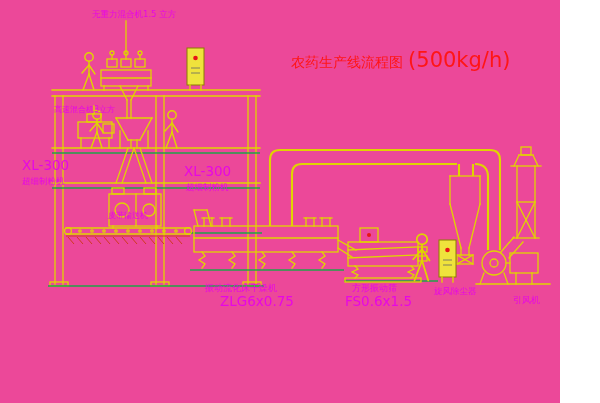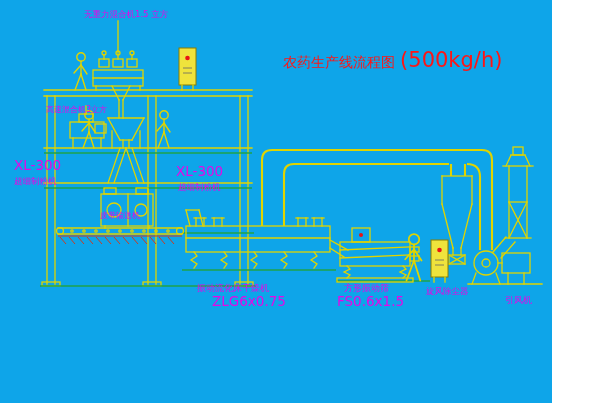--- a/index.html
+++ b/index.html
@@ -1,16 +1,16 @@
 <!DOCTYPE html>
 <html><head>
 <meta charset="utf-8">
 <style>
   html,body{margin:0;padding:0;background:#ffffff;}
-  .stage{position:relative;width:552px;height:403px;background:#0ea5e9;overflow:hidden;}
+  .stage{position:relative;width:552px;height:403px;background:#ec4899;overflow:hidden;padding-left:8px;}
   svg{display:block;}
   svg text{font-family:"DejaVu Sans",sans-serif;}
   .y{stroke:#e0d400;stroke-width:1.3;fill:none;stroke-linecap:square;}
   .yd{stroke:#e0d400;stroke-width:2.1;fill:none;}
   .g{stroke:#1fa34a;stroke-width:1.3;fill:none;}
   .r{stroke:#cf3a1e;stroke-width:1;fill:none;}
   .blk{stroke:#666;stroke-width:.8;fill:none;}
   .panel{fill:#efe33c;stroke:#8a7d00;stroke-width:1;}
   .dot{fill:#e81515;stroke:none;}
   .person{stroke:#e0d400;stroke-width:1.4;fill:none;stroke-linecap:round;}

